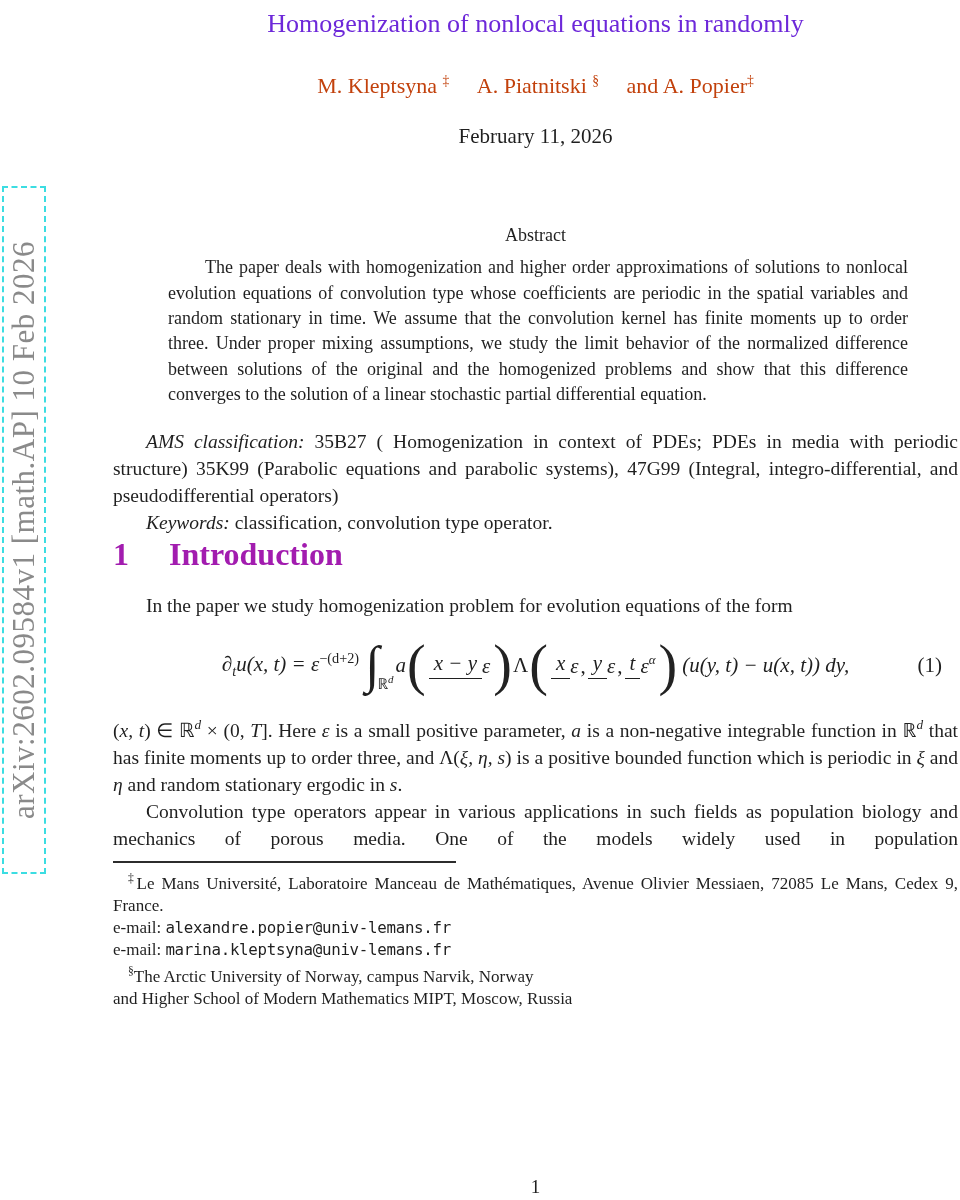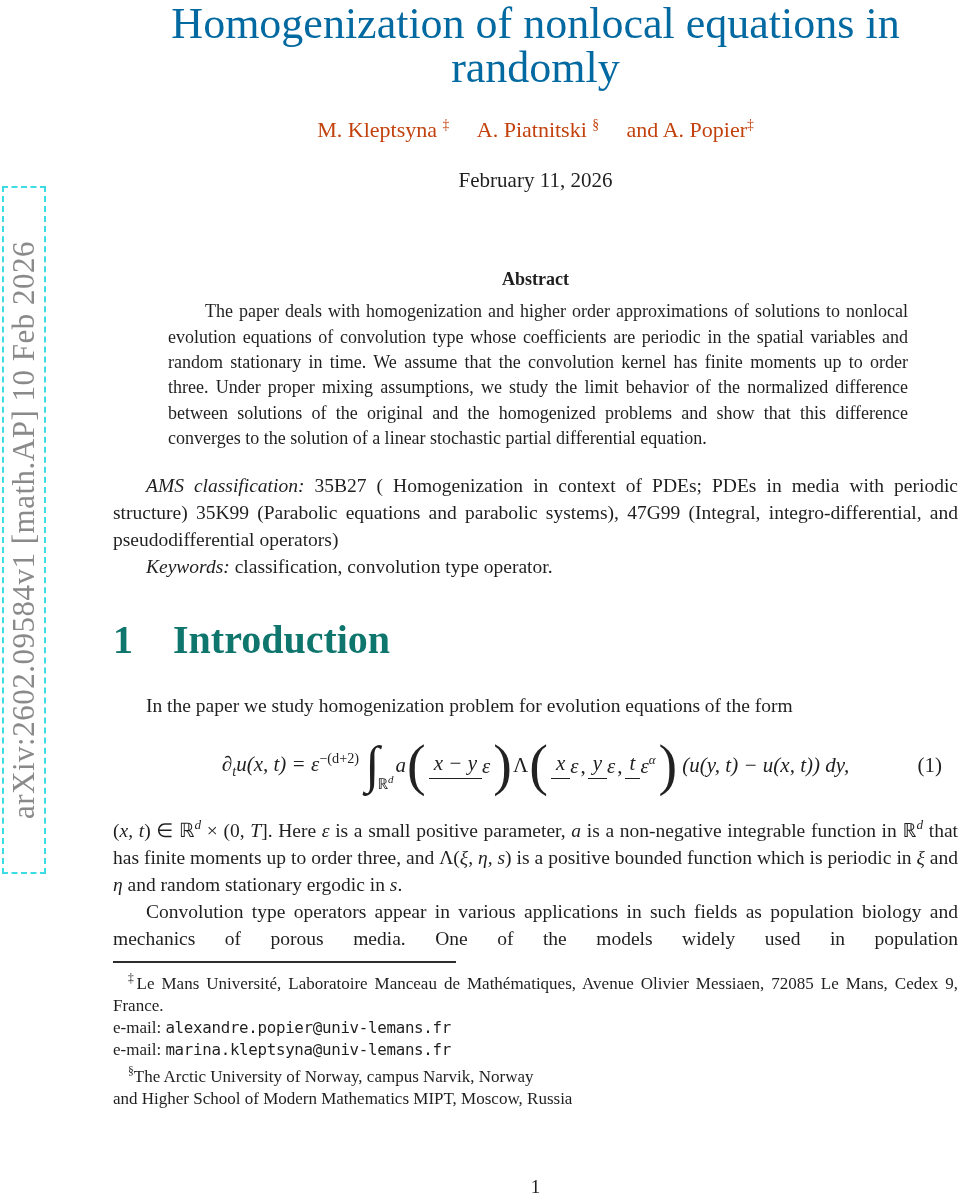--- a/index.html
+++ b/index.html
@@ -13,44 +13,44 @@
   }
   .wm-text {
     position:absolute; left:50%; top:50%;
     transform:translate(-50%,-50%) rotate(-90deg);
     white-space:nowrap; font-size:31px; color:#8a8a8a; letter-spacing:0.5px;
   }
 
   
   .content { position:absolute; left:113px; top:0; width:845px; }
 
-  .title { text-align:center; font-size:44px; line-height:44px; margin-top:2px; color:#0369a1; }
+  .title { text-align:center; font-size:26px; line-height:44px; margin-top:2px; color:#6d28d9; }
   .authors { text-align:center; font-size:22px; margin-top:27px; color:#c2410c; }
   .authors .author { margin:0 11px; }
   .mk { vertical-align:super; font-size:0.62em; }
   .pubdate { text-align:center; font-size:21px; margin-top:25px; }
 
-  .abs-head { text-align:center; font-weight:bold; font-size:18px; margin-top:76px; }
+  .abs-head { text-align:center; font-weight:normal; font-size:18px; margin-top:76px; }
   .abs-body {
     margin-top:9px; padding-left:55px; padding-right:50px;
     font-size:18px; line-height:25.3px; text-align:justify; text-indent:37px;
   }
 
   .para { font-size:19.5px; line-height:27px; text-align:justify; }
   .ams { margin-top:21px; text-indent:33px; }
   .keywords { text-indent:33px; }
   .i { font-style:italic; }
   .sup { vertical-align:super; font-size:0.68em; }
   .supi { vertical-align:super; font-size:0.68em; font-style:italic; }
   .tt { font-family:"DejaVu Sans Mono", monospace; font-size:0.93em; letter-spacing:-0.3px; }
 
-  .sec-head { margin-top:36px; font-size:40px; font-weight:bold; color:#0f766e; }
+  .sec-head { font-size:32px; font-weight:bold; color:#a21caf; }
   .sec-head .sec-num { margin-right:40px; }
 
-  .p1 { margin-top:29px; text-indent:33px; }
+  .p1 { margin-top:19px; text-indent:33px; }
   .p2 { margin-top:5px; }
   .p3 { text-indent:33px; text-align-last:justify; }
 
   
   .eqwrap { position:relative; height:82px; margin-top:5px;
             display:flex; align-items:center; justify-content:center; }
   .eqrow { display:inline-flex; align-items:center; font-size:21px; }
   .var { font-style:italic; }
   .sub { vertical-align:sub; font-size:0.68em; font-style:italic; }
   .bigint { display:inline-flex; align-items:flex-end; margin:0 2px 0 6px; }

